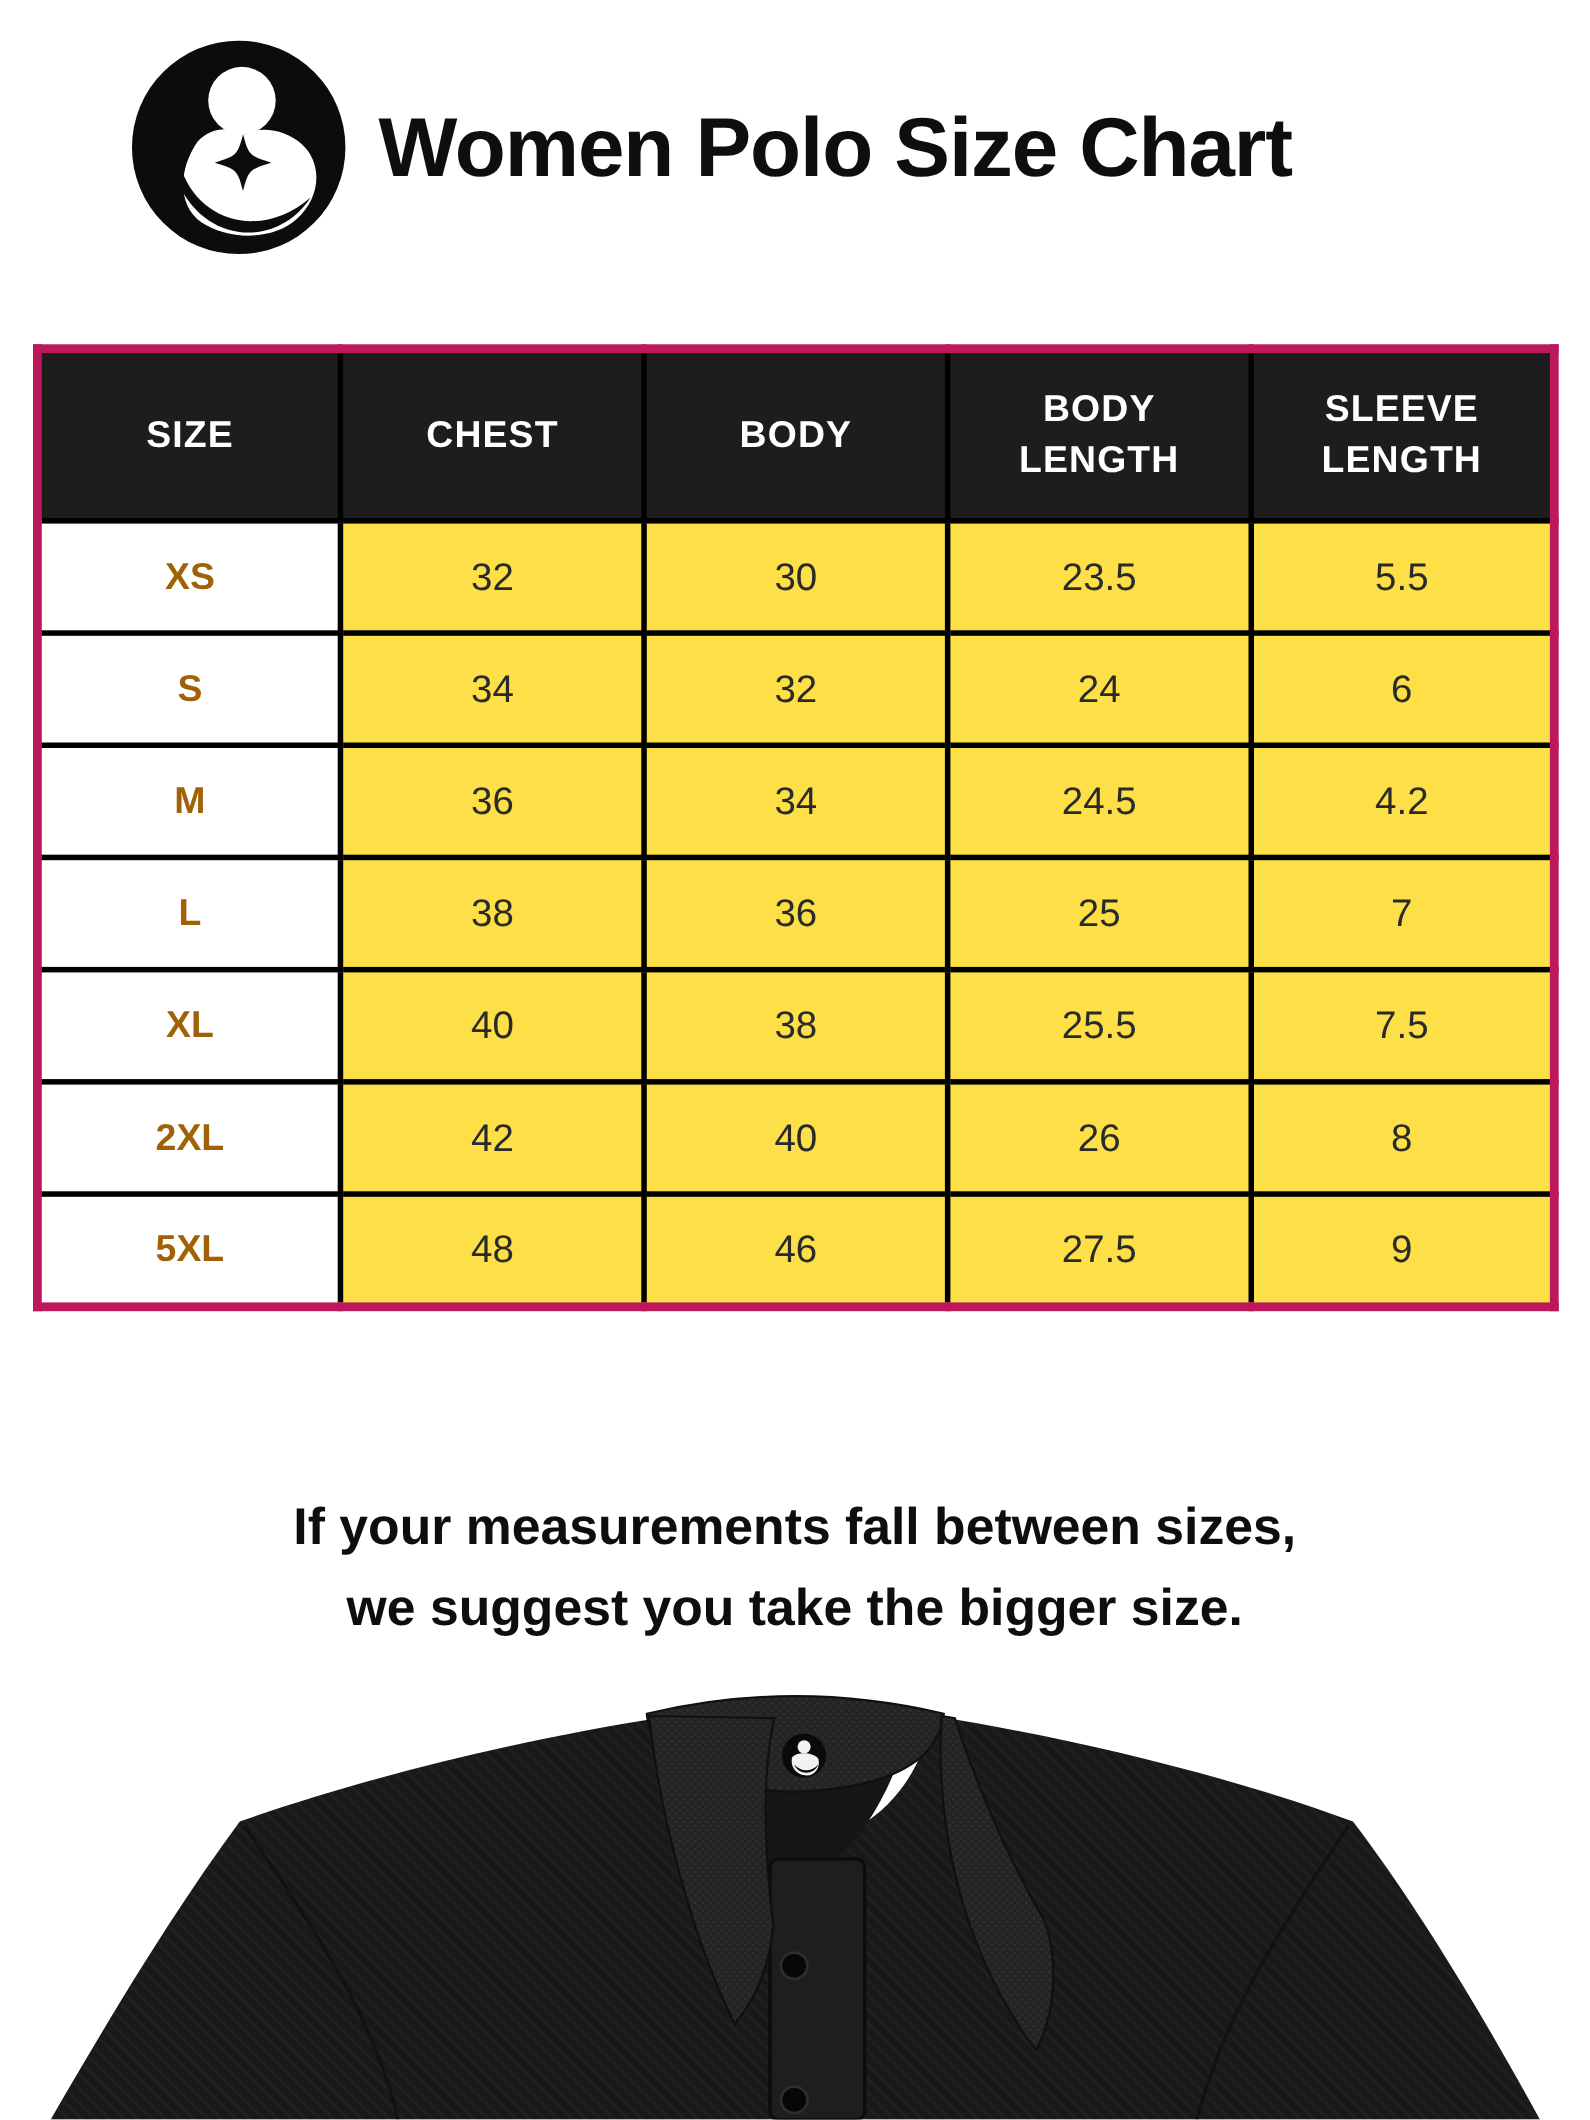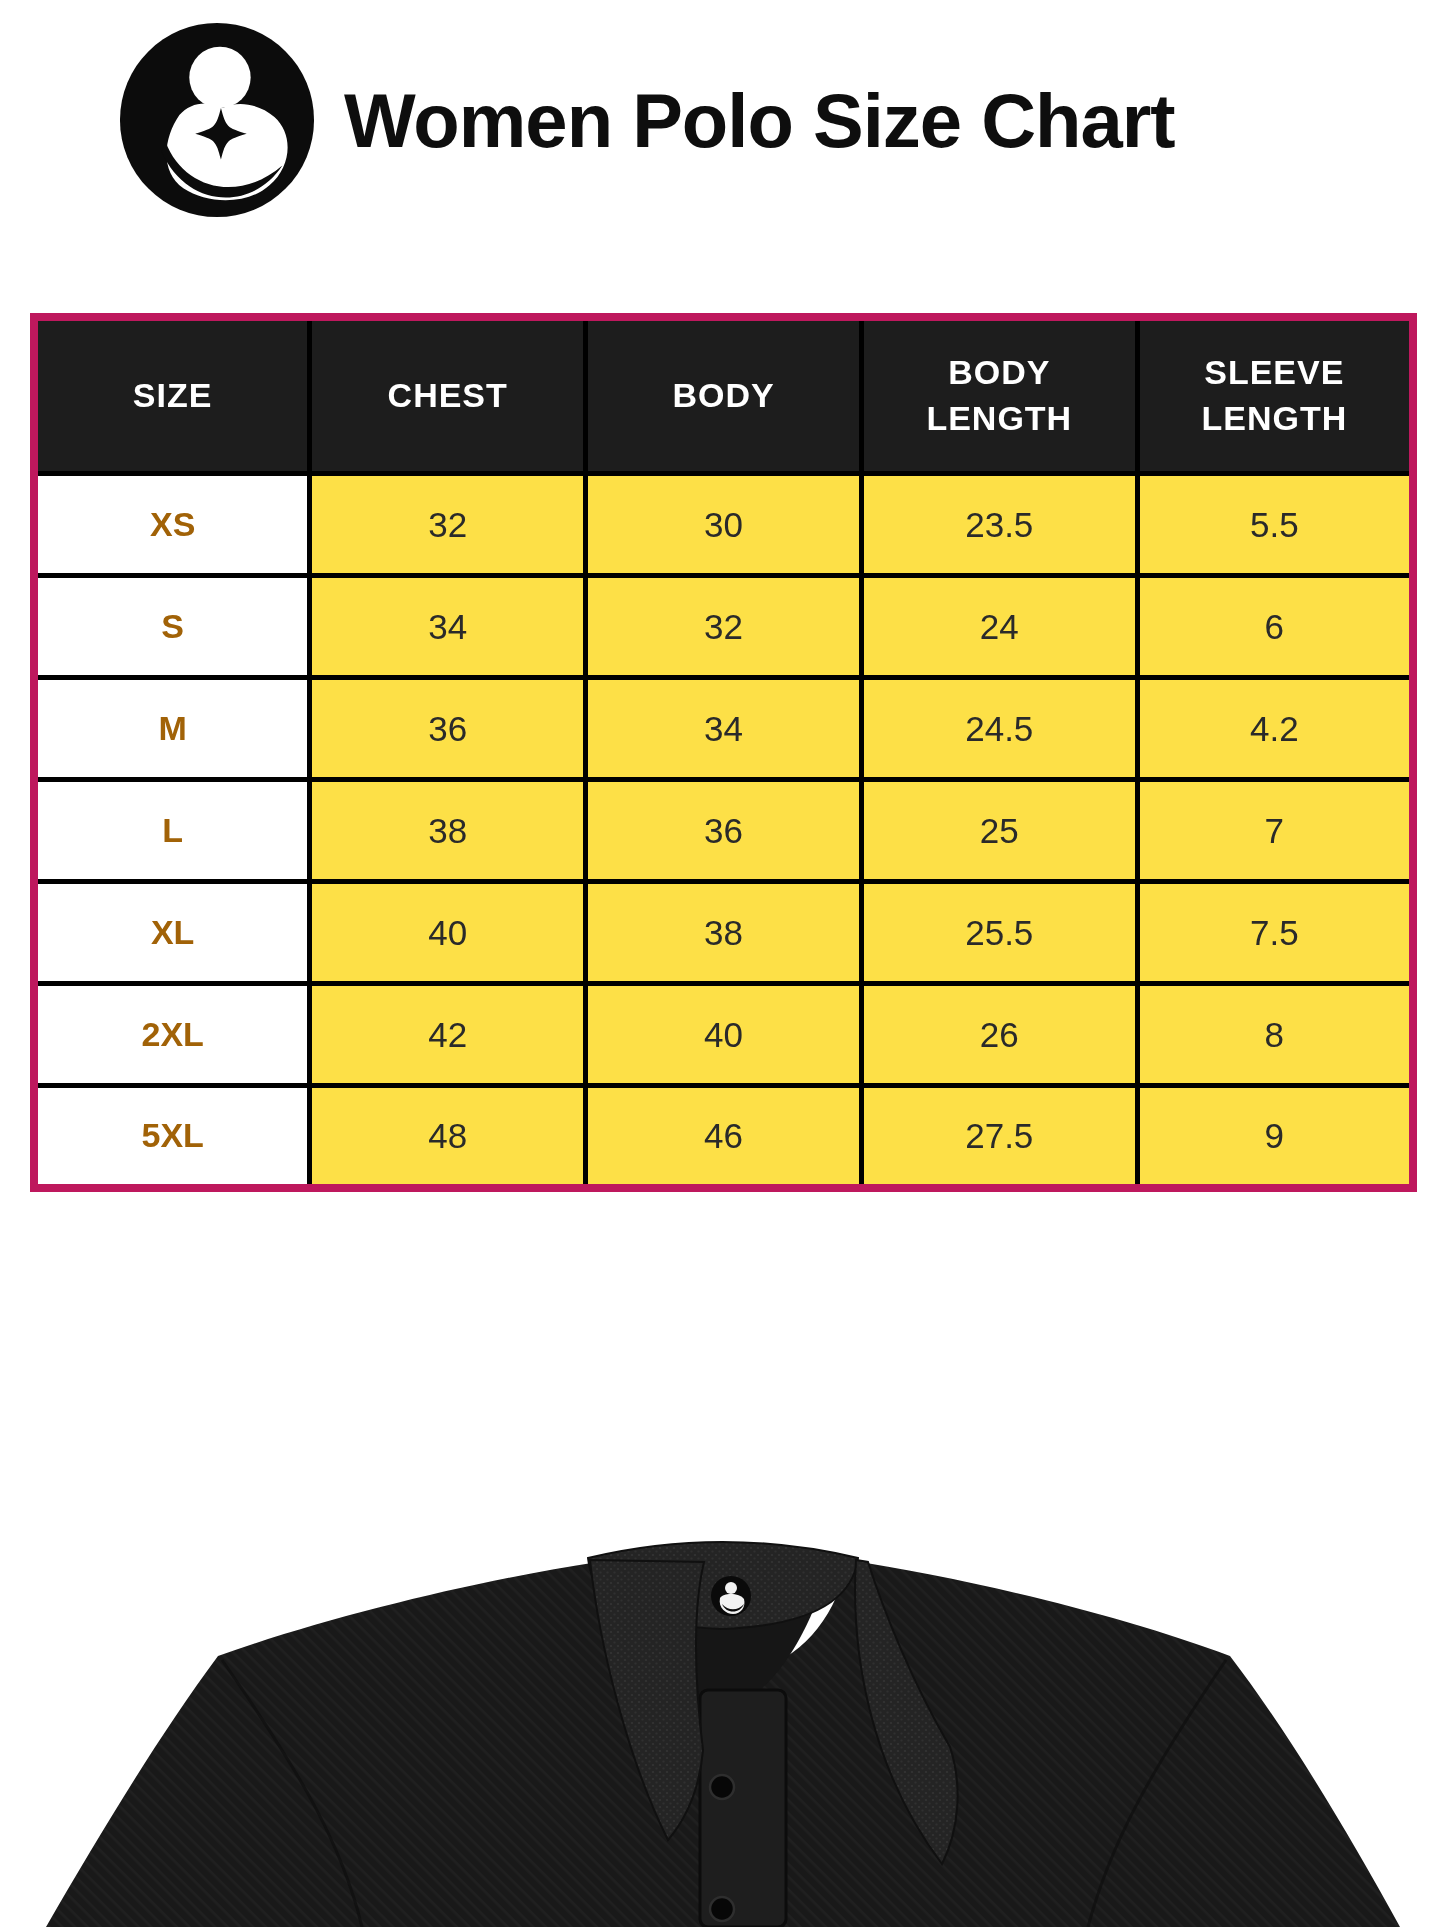--- a/index.html
+++ b/index.html
@@ -8,21 +8,21 @@
     width:1445px;
     height:1927px;
     background:#ffffff;
     overflow:hidden;
     font-family:"Liberation Sans", sans-serif;
     color:#111;
   }
   
   .brand-header{
     position:absolute;
-    top:21px; left:118px;
+    top:35px; left:118px;
     display:flex;
     align-items:center;
     text-align:right;
   }
   .brand-logo{width:198px;height:198px;flex:0 0 auto;}
   .page-title{
     margin-left:28px;
     font-size:76px;
     font-weight:800;
     letter-spacing:-1px;
@@ -174,20 +174,24 @@
       <th>5XL</th>
       <td>48</td>
       <td>46</td>
       <td>27.5</td>
       <td>9</td>
     </tr>
         </tbody>
     </table>
   </div>
 
+  <div class="fit-note">
+    <div>If your measurements fall between sizes,</div>
+    <div>we suggest you take the bigger size.</div>
+  </div>
 
   <svg class="shirt-photo" viewBox="0 0 1445 395" aria-hidden="true">
     <defs>
       <pattern id="twill" width="9" height="9" patternUnits="userSpaceOnUse" patternTransform="rotate(45)">
         <rect width="9" height="9" fill="#191919"></rect>
         <rect width="9" height="2.5" fill="#202020"></rect>
       </pattern>
       <pattern id="pique" width="7" height="7" patternUnits="userSpaceOnUse">
         <rect width="7" height="7" fill="#242424"></rect>
         <circle cx="2" cy="2" r="1.1" fill="#343434"></circle>

